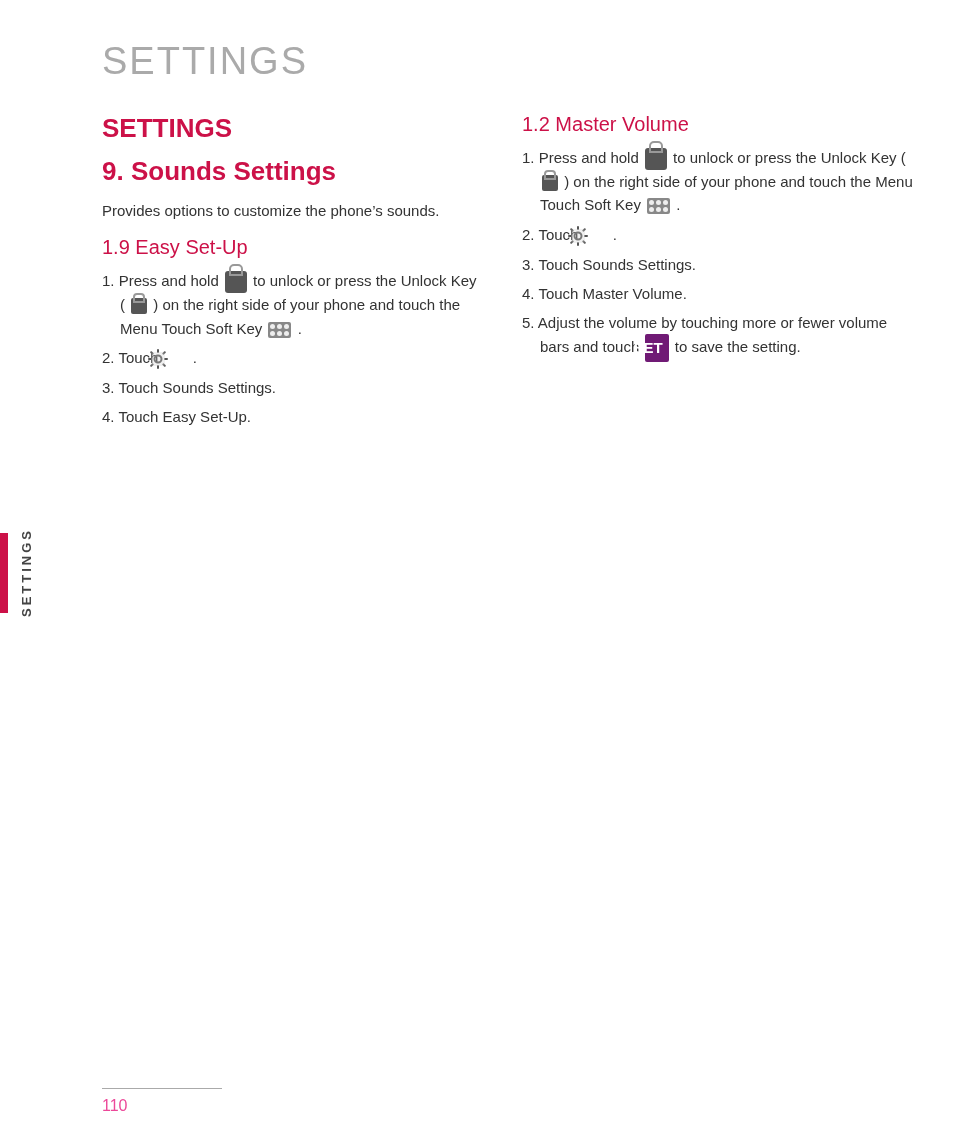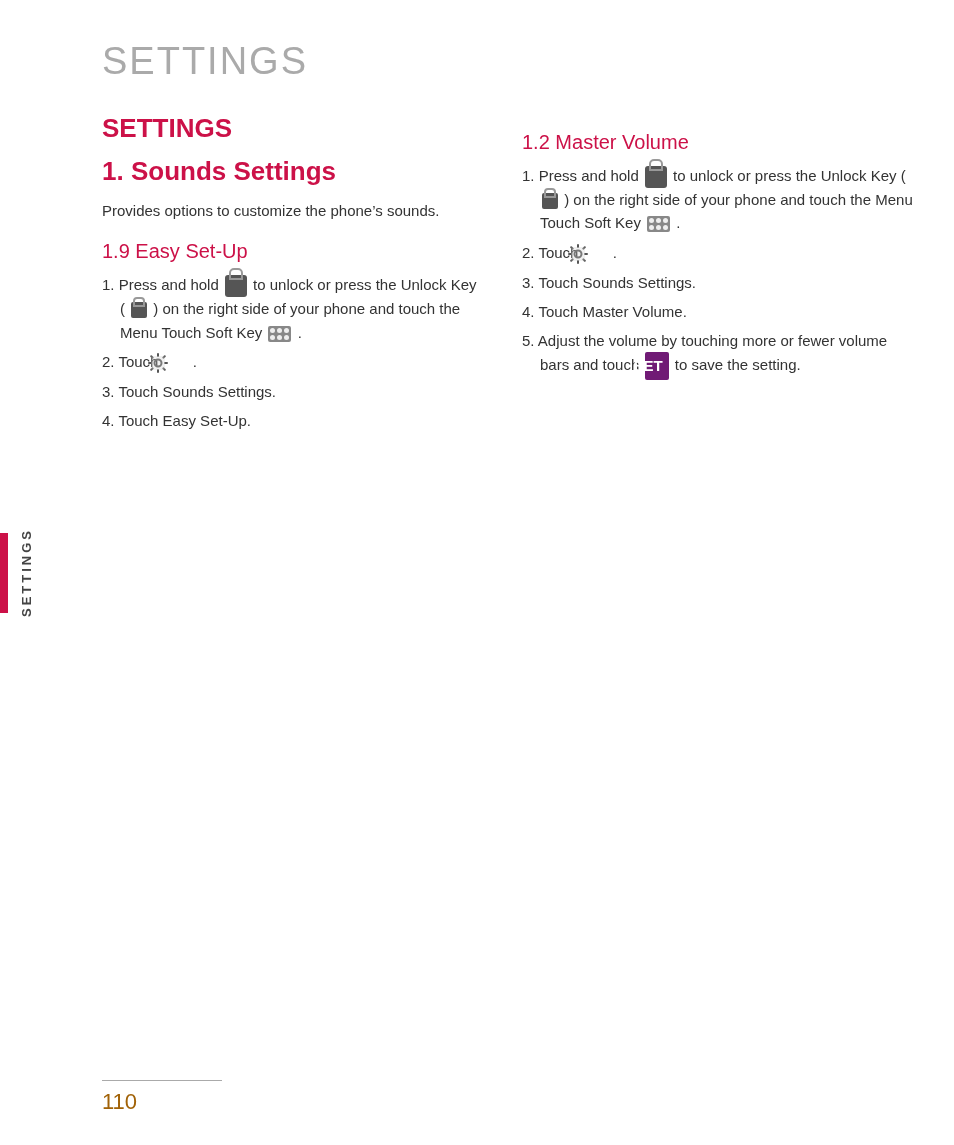--- a/index.html
+++ b/index.html
@@ -82,21 +82,20 @@
       font-size: 26px;
       font-weight: bold;
       color: #cc1148;
       margin-bottom: 12px;
     }
 
     .subsection-title {
       font-size: 20px;
       color: #cc1148;
       margin-bottom: 10px;
-      margin-top: 18px;
     }
 
     .body-text {
       font-size: 15px;
       color: #333;
       line-height: 1.55;
       margin-bottom: 14px;
     }
 
     .steps-list {
@@ -211,22 +210,22 @@
     }
 
     .footer-line {
       width: 120px;
       height: 1px;
       background: #aaa;
       margin-bottom: 8px;
     }
 
     .footer-number {
-      font-size: 22px;
-      color: #a16207;
+      font-size: 16px;
+      color: #ec4899;
     }
 
     
     .gear-icon-img {
       display: inline-block;
       width: 22px;
       height: 22px;
       vertical-align: middle;
       margin: 0 2px;
     }
@@ -242,21 +241,21 @@
 <div class="main">
 
   <div class="page-title">SETTINGS</div>
 
   <div class="columns">
 
     <div class="col-left">
 
       <div class="section-title">SETTINGS</div>
 
-      <div class="section-title">1. Sounds Settings</div>
+      <div class="section-title">9. Sounds Settings</div>
 
       <p class="body-text">Provides options to customize the phone’s sounds.</p>
 
       <div class="subsection-title">1.9 Easy Set-Up</div>
 
 
       <ul class="steps-list">
         <li>
           <span>1.</span>
           Press and hold

